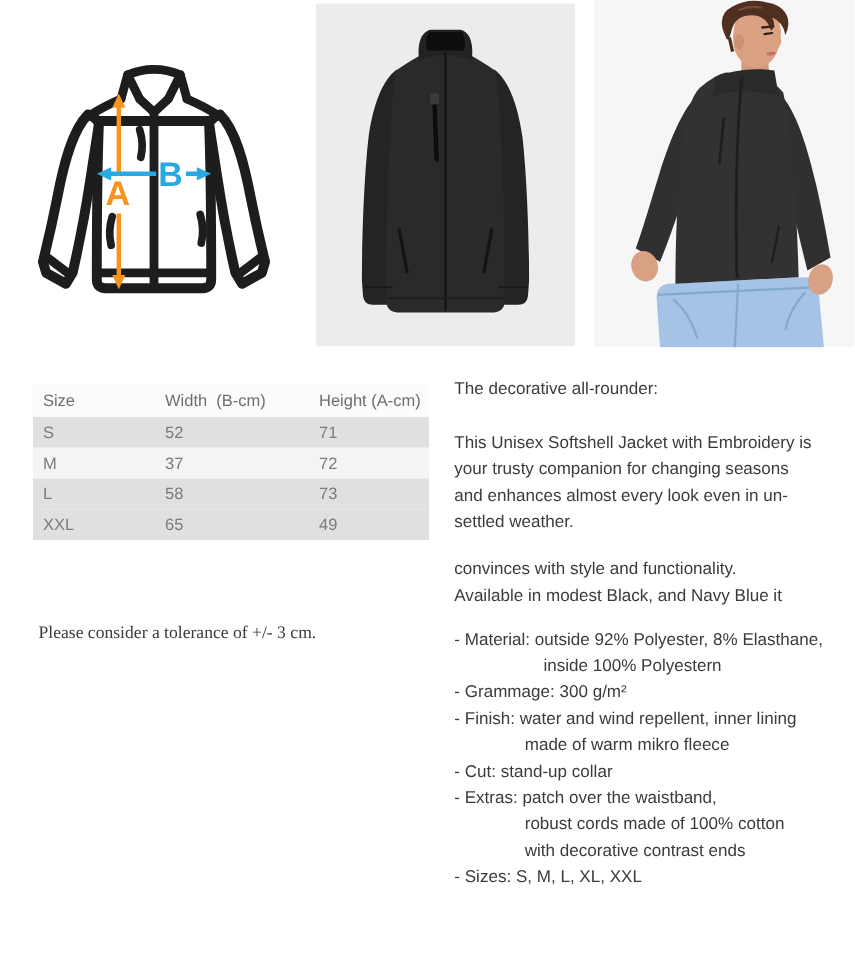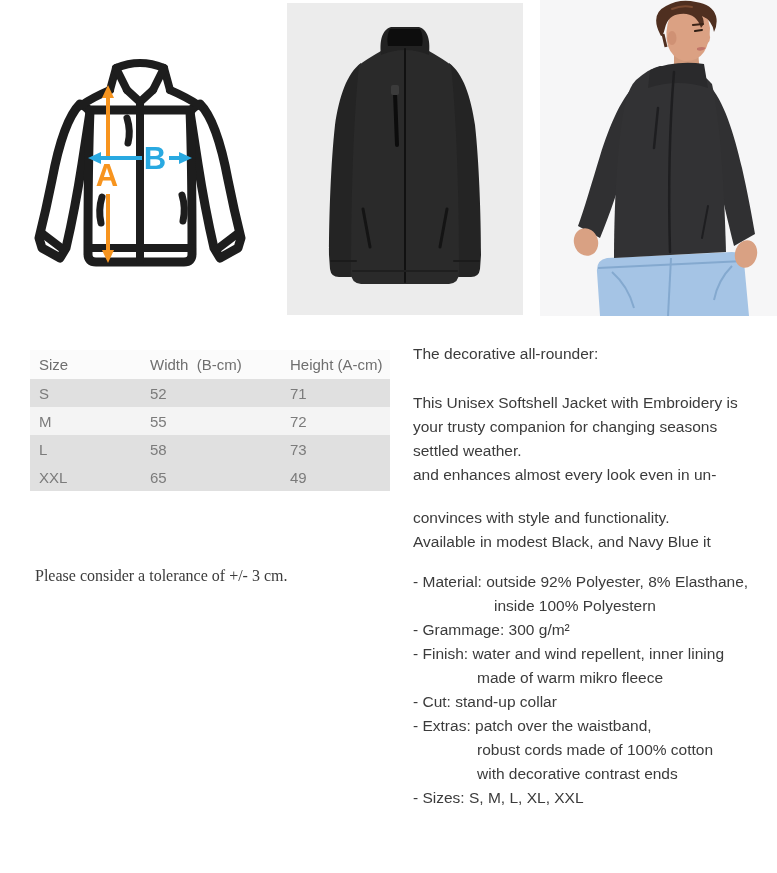--- a/index.html
+++ b/index.html
@@ -167,21 +167,21 @@
     <div class="cell">Width  (B-cm)</div>
     <div class="cell">Height (A-cm)</div>
   </div>
   <div class="t-row row-odd">
     <div class="cell">S</div>
     <div class="cell">52</div>
     <div class="cell">71</div>
   </div>
   <div class="t-row row-even">
     <div class="cell">M</div>
-    <div class="cell">55</div>
+    <div class="cell">37</div>
     <div class="cell">72</div>
   </div>
   <div class="t-row row-odd">
     <div class="cell">L</div>
     <div class="cell">58</div>
     <div class="cell">73</div>
   </div>
   <div class="t-row row-odd">
     <div class="cell">XXL</div>
     <div class="cell">65</div>
@@ -191,22 +191,22 @@
 
 <div class="abs tolerance">Please consider a tolerance of +/- 3 cm.</div>
 
 <div class="abs desc">
   <p class="para intro">The decorative all-rounder:</p>
 
   <p class="para">
     </p>
     <div>This Unisex Softshell Jacket with Embroidery is</div>
     <div>your trusty companion for changing seasons</div>
+    <div>and enhances almost every look even in un-</div>
     <div>settled weather.</div>
-    <div>and enhances almost every look even in un-</div>
   <p></p>
 
   <p class="para colors">
     </p>
     <div>convinces with style and functionality.</div>
     <div>Available in modest Black, and Navy Blue it</div>
   <p></p>
 
   <div>
     <div>- Material: outside 92% Polyester, 8% Elasthane,</div>

